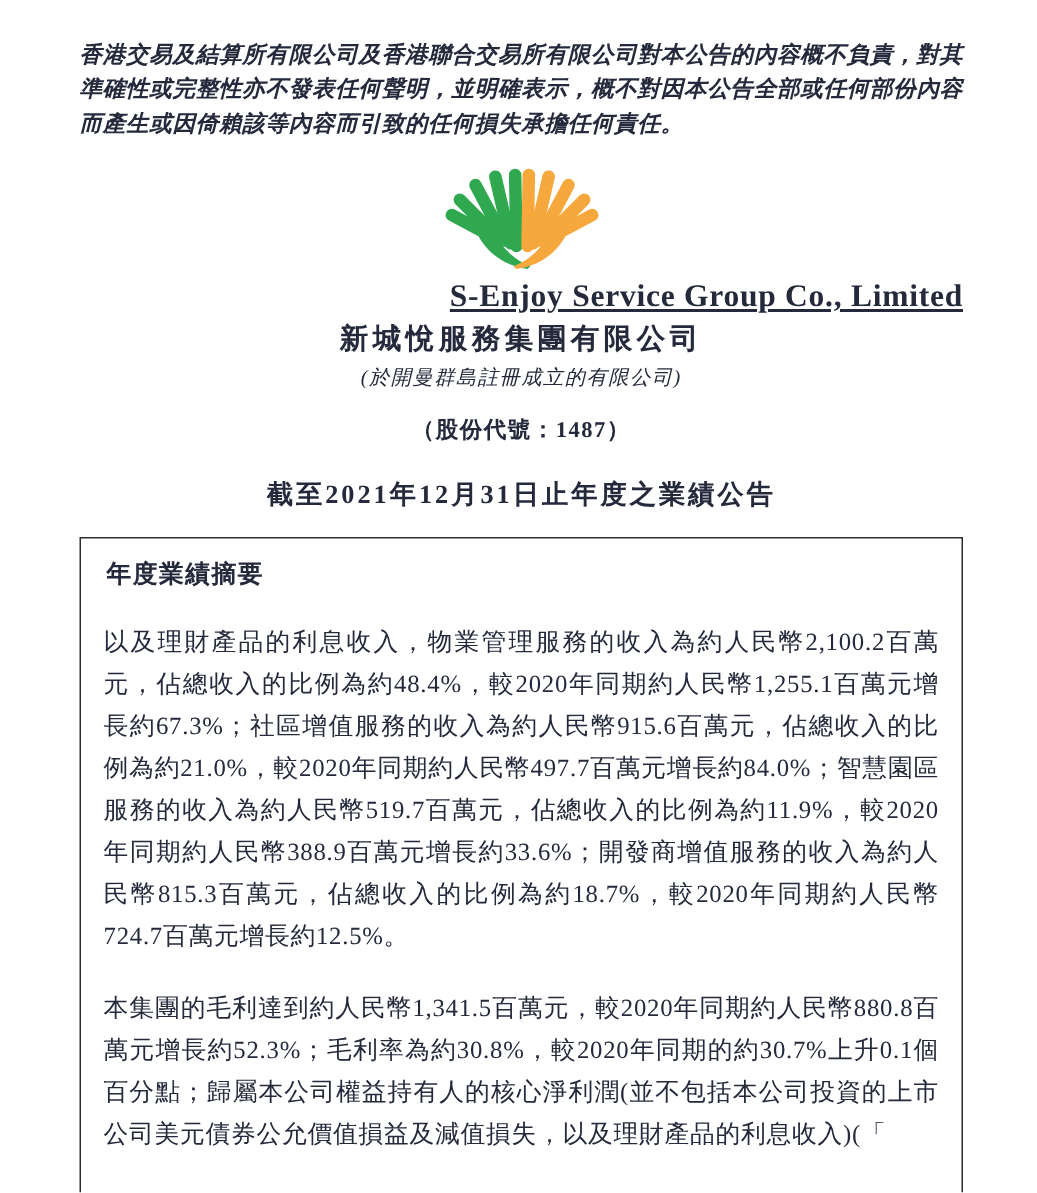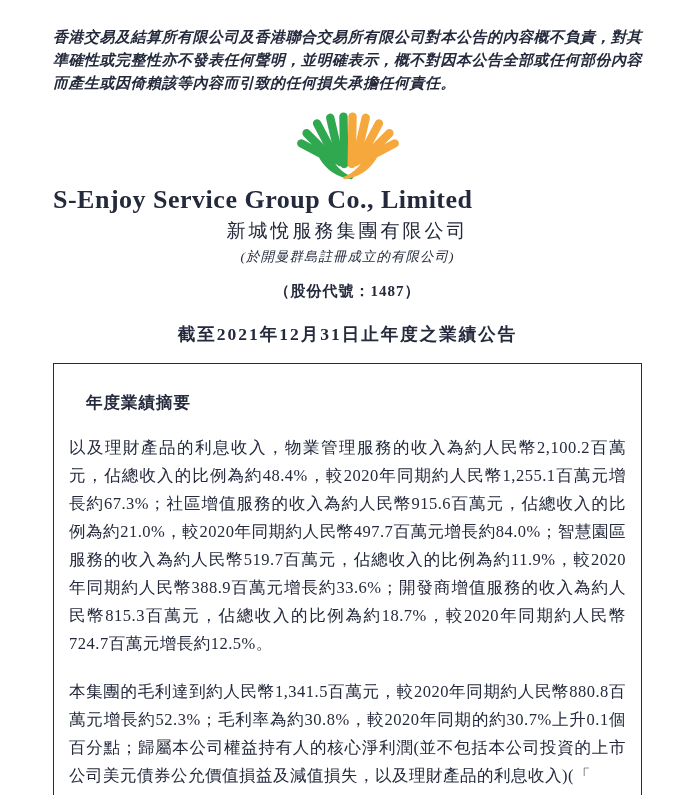--- a/index.html
+++ b/index.html
@@ -30,30 +30,31 @@
     text-align: justify;
     text-justify: inter-character;
   }
   .logo-wrap {
     margin-top: 10px;
     text-align: center;
     height: 78px;
   }
   .company-name-en {
     margin: 2px 0 0;
-    text-align: left;
-    font-size: 26px;
+    text-align: right;
+    font-size: 21px;
     font-weight: bold;
     letter-spacing: 0.5px;
+    text-decoration: underline;
   }
   .company-name-zh {
     margin: 3px 0 0;
     text-align: center;
     font-size: 19px;
-    font-weight: normal;
+    font-weight: bold;
     letter-spacing: 3px;
   }
   .inc-note {
     margin: 4px 0 16px;
     text-align: center;
     font-style: italic;
     font-size: 13.5px;
     letter-spacing: 1px;
   }
   .stock-code {
@@ -71,21 +72,21 @@
     letter-spacing: 2px;
   }
   .summary-box {
     margin-top: 17px;
     box-sizing: border-box;
     height: 477px;
     border: 1.5px solid #2d2d2d;
     padding: 11px 15px 10px;
   }
   .box-heading {
-    margin: 17px;
+    margin: 2px;
     font-weight: bold;
     font-size: 16.5px;
     letter-spacing: 1px;
   }
   .para {
     margin: 20px 0 0;
     font-size: 16.5px;
     line-height: 28px;
     letter-spacing: 0.5px;
     text-align: justify;

